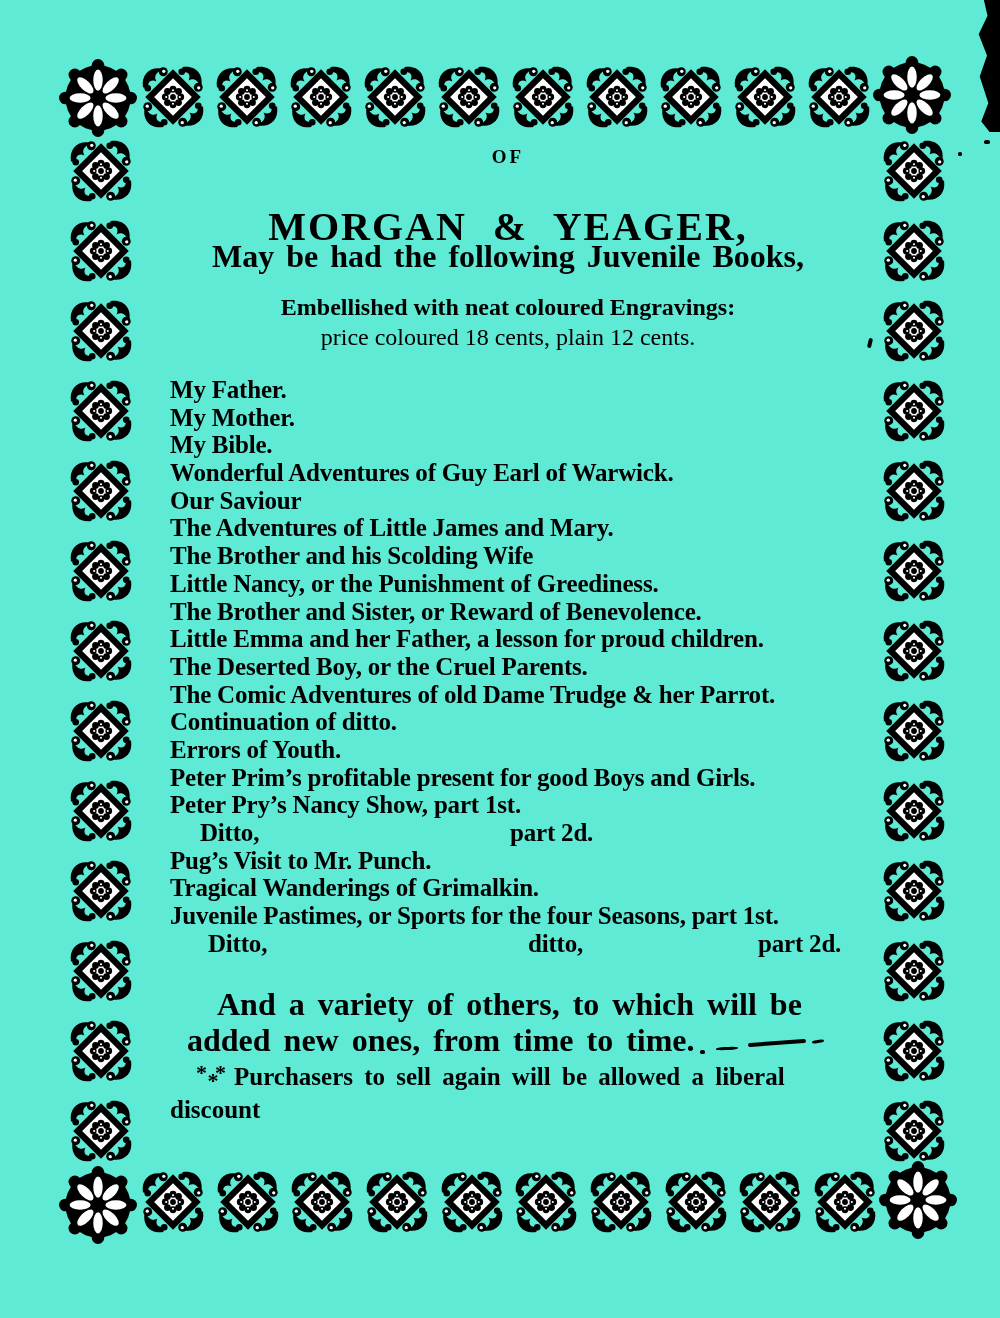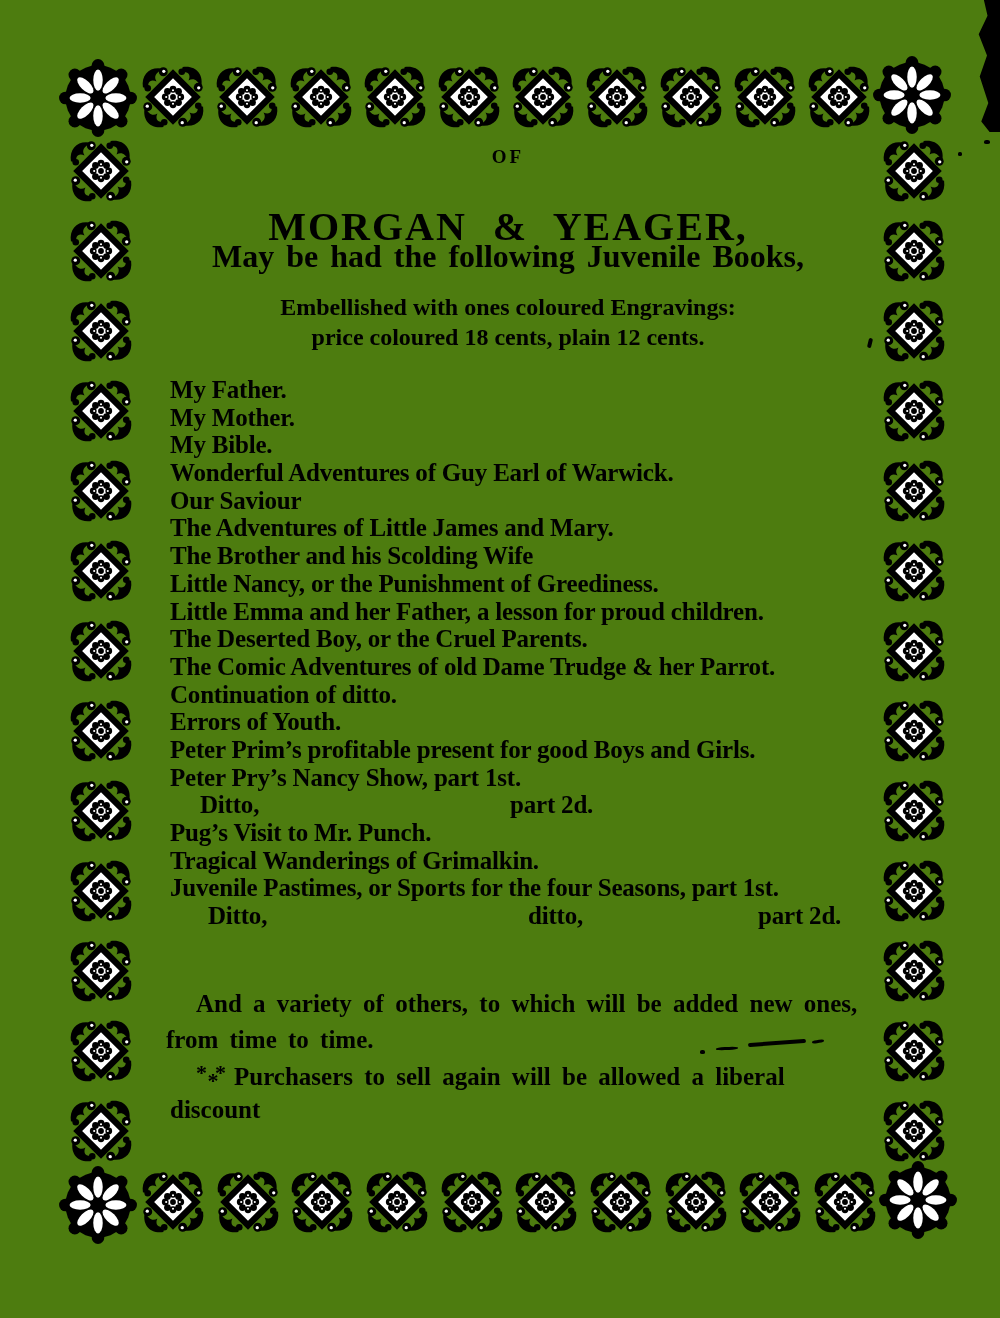--- a/index.html
+++ b/index.html
@@ -1,20 +1,20 @@
 <!DOCTYPE html>
 <html><head>
 <meta charset="utf-8">
 <style>
   * { margin:0; padding:0; box-sizing:border-box; }
   body { background:#fff; }
   .page {
     position:relative;
     width:1000px; height:1318px;
-    background:#4d7c0f;
+    background:#5eead4;
     color:#000;
     font-family:"Liberation Serif","DejaVu Serif",serif;
     overflow:hidden;
   }
 
   
   .strip { position:absolute; display:flex; justify-content:space-between; }
   .strip-top    { left:140px; top:63px;    width:732px; height:68px; align-items:center; }
   .strip-bottom { left:140px; top:1168px;  width:738px; height:68px; align-items:center; }
   .strip-left   { left:67px;  top:138px;   width:68px;  height:1026px; flex-direction:column; align-items:center; }
@@ -39,37 +39,37 @@
   .sp5 { left:716px; top:1047px; width:22px; height:3px; transform:rotate(-3deg); }
   .sp6 { left:748px; top:1041px; width:58px; height:4px; transform:rotate(-4deg); border-radius:2px; }
   .sp7 { left:812px; top:1040px; width:12px; height:3px; transform:rotate(-8deg); }
 
   
   .header-block { position:absolute; left:135px; width:746px; text-align:center; }
   .of-line    { top:146px; font-size:19px; font-weight:bold; letter-spacing:3px; }
   .title-line { top:183px; font-size:40px; font-weight:bold; letter-spacing:2px; word-spacing:14px;margin-top:20px; }
   .subtitle-line { top:238px; font-size:32px; font-weight:bold; word-spacing:4px; }
   .emb1 { top:294px; font-size:24px; font-weight:bold; }
-  .emb2 { top:324px; font-size:24px; font-weight:bold; }
+  .emb2 { top:324px; font-size:24px; font-weight:normal; }
 
   
   .book-list { position:absolute; left:170px; top:376px; width:700px;
                font-size:25px; font-weight:bold; }
   .book-line { position:relative; height:27.7px; line-height:27.7px; white-space:nowrap;
                letter-spacing:-0.2px; }
   .book-line.split2 .c0 { margin-left:30px; }
   .book-line.split2 .c1 { position:absolute; left:340px; }
   .book-line.split3 .c0 { margin-left:38px; }
   .book-line.split3 .c1 { position:absolute; left:358px; }
   .book-line.split3 .c2 { position:absolute; left:588px; }
 
   
   .variety-para {
-    position:absolute; left:166px; top:986px; width:692px;
-    font-size:25px; font-weight:bold; line-height:36px;
+    position:absolute; left:187px; top:986px; width:692px;
+    font-size:32px; font-weight:bold; line-height:36px;
     text-indent:30px; word-spacing:5px;
   }
   .note-para {
     position:absolute; left:170px; top:1060px; width:700px;
     font-size:25px; font-weight:bold; line-height:33px;
     text-indent:26px; word-spacing:5px;
   }
   .asterism { display:inline-block; width:34px; position:relative; top:3px;
               text-indent:0; vertical-align:baseline; margin-right:4px; }
   .ast-top    { display:block; font-size:22px; line-height:12px; letter-spacing:8px; text-align:center; }
@@ -308,32 +308,33 @@
   <div class="speck sp2"></div>
   <div class="speck sp3"></div>
   <div class="speck sp4"></div>
   <div class="speck sp5"></div>
   <div class="speck sp6"></div>
   <div class="speck sp7"></div>
 
   <div class="header-block of-line">OF</div>
   <div class="header-block title-line">MORGAN &amp; YEAGER,</div>
   <div class="header-block subtitle-line">May be had the following Juvenile Books,</div>
-  <div class="header-block emb1">Embellished with ones coloured Engravings:</div>
+  <div class="header-block emb1">Embellished with neat coloured Engravings:</div>
   <div class="header-block emb2">price coloured 18 cents,  plain 12 cents.</div>
 
   <div class="book-list" id="book-list">
       <div class="book-line plain">My Father.</div>
       <div class="book-line plain">My Mother.</div>
       <div class="book-line plain">My Bible.</div>
       <div class="book-line plain">Wonderful Adventures of Guy Earl of Warwick.</div>
       <div class="book-line plain">Our Saviour</div>
       <div class="book-line plain">The Adventures of Little James and Mary.</div>
       <div class="book-line plain">The Brother and his Scolding Wife</div>
       <div class="book-line plain">Little Nancy, or the Punishment of Greediness.</div>
+      <div class="book-line plain">The Brother and Sister, or Reward of Benevolence.</div>
       <div class="book-line plain">Little Emma and her Father, a lesson for proud children.</div>
       <div class="book-line plain">The Deserted Boy, or the Cruel Parents.</div>
       <div class="book-line plain">The Comic Adventures of old Dame Trudge &amp; her Parrot.</div>
       <div class="book-line plain">Continuation of ditto.</div>
       <div class="book-line plain">Errors of Youth.</div>
       <div class="book-line plain">Peter Prim’s profitable present for good Boys and Girls.</div>
       <div class="book-line plain">Peter Pry’s Nancy Show, part 1st.</div>
       <div class="book-line split2"><span class="c0">Ditto,</span><span class="c1">part 2d.</span></div>
       <div class="book-line plain">Pug’s Visit to Mr. Punch.</div>
       <div class="book-line plain">Tragical Wanderings of Grimalkin.</div>

